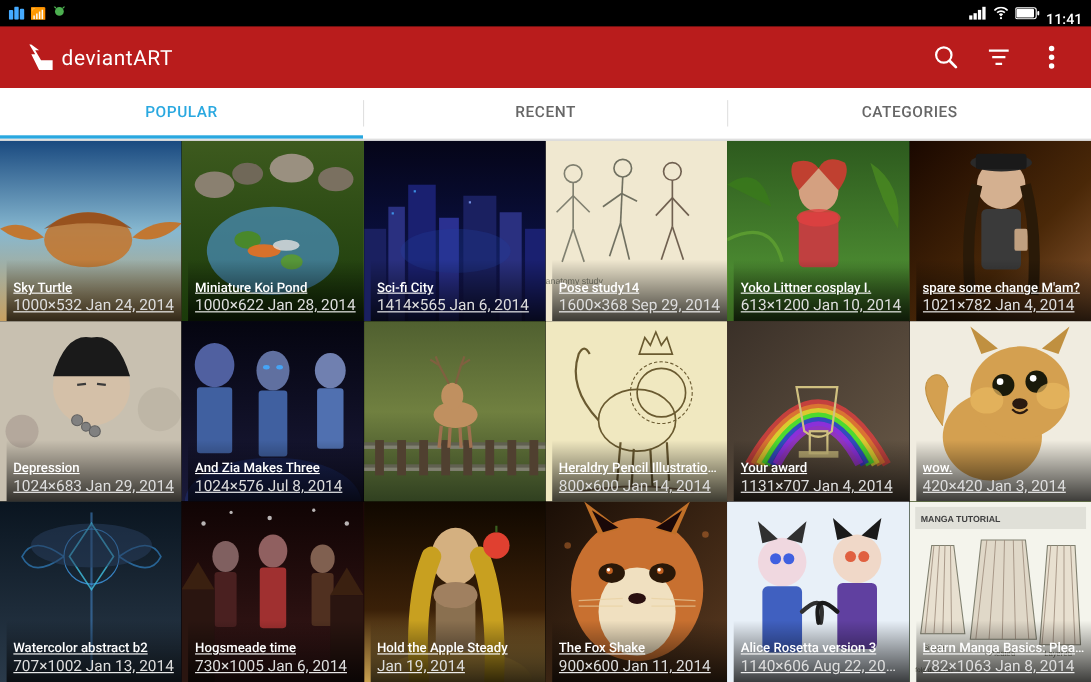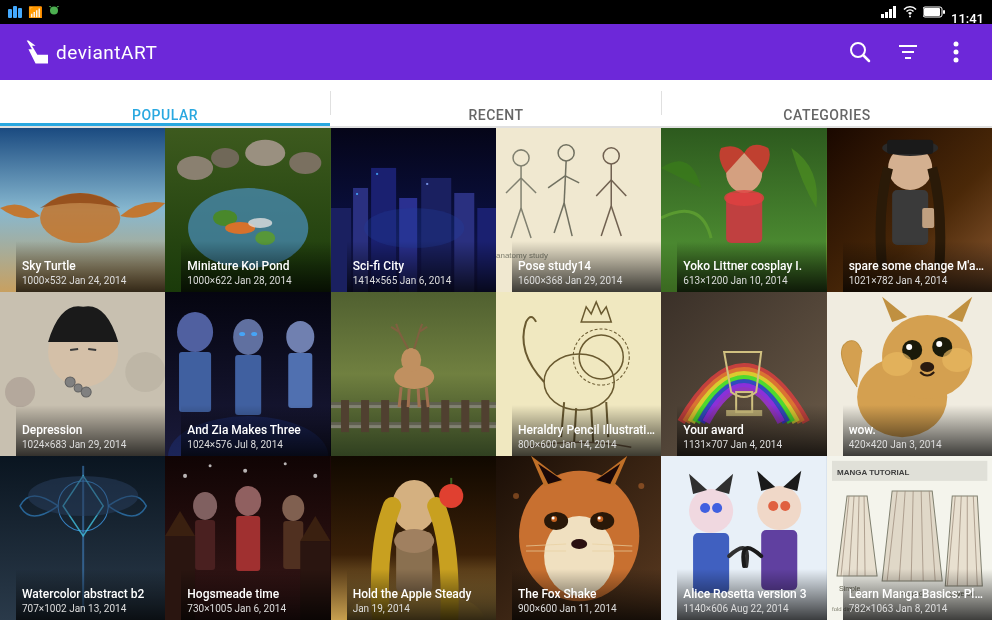--- a/index.html
+++ b/index.html
@@ -15,21 +15,21 @@
       justify-content: space-between;
       padding: 0 8px;
     }
     #status-bar .left-icons { display: flex; align-items: center; gap: 4px; }
     #status-bar .right-icons { display: flex; align-items: center; gap: 6px; font-size: 11px; color: #fff; }
 
     
     #app-bar {
       width: 992px;
       height: 56px;
-      background: #6d28d9;
+      background: #b91c1c;
       display: flex;
       align-items: center;
       padding: 0 16px;
     }
     #app-bar .logo { display: flex; align-items: center; gap: 8px; color: #fff; font-size: 18px; font-weight: 500; flex: 1; }
     #app-bar .logo-icon { width: 32px; height: 24px; position: relative; }
     #app-bar .logo-icon svg { width: 32px; height: 24px; }
     #app-bar .actions { display: flex; align-items: center; gap: 8px; }
     #app-bar .action-btn { width: 40px; height: 40px; display: flex; align-items: center; justify-content: center; color: #fff; cursor: pointer; border-radius: 50%; }
 
@@ -38,21 +38,21 @@
       width: 992px;
       height: 48px;
       background: #fff;
       display: flex;
       border-bottom: 2px solid #e0e0e0;
     }
     .tab {
       flex: 1;
       height: 100%;
       display: flex;
-      align-items: flex-end;
+      align-items: center;
       justify-content: center;
       font-size: 14px;
       font-weight: 500;
       color: #666;
       cursor: pointer;
       letter-spacing: 0.5px;
       border-bottom: 3px solid transparent;
       position: relative;
     }
     .tab.active {
@@ -77,36 +77,37 @@
       gap: 0;
     }
     .grid-item {
       position: relative;
       overflow: hidden;
       cursor: pointer;
     }
     .grid-item .overlay {
       position: absolute;
       bottom: 0;
-      left: 16px;
+      left: 6px;
       right: 0;
       background: linear-gradient(transparent, rgba(0,0,0,0.75));
       padding: 18px 6px 6px;
       color: #fff;
+      text-decoration: underline;
     }
     .grid-item .title {
       font-size: 12px;
       font-weight: 500;
       line-height: 1.3;
       white-space: nowrap;
       overflow: hidden;
       text-overflow: ellipsis;
     }
     .grid-item .meta {
-      font-size: 10px;
+      font-size: 14px;
       color: #ddd;
       white-space: nowrap;
       overflow: hidden;
       text-overflow: ellipsis;
     }
 
     
     .art-placeholder { width: 100%; height: 100%; position: relative; overflow: hidden; }
   </style>
 </head>
@@ -317,21 +318,21 @@
         <line x1="115" y1="52" x2="100" y2="68" stroke="#706050" stroke-width="1.5"></line>
         <line x1="115" y1="52" x2="130" y2="68" stroke="#706050" stroke-width="1.5"></line>
         <line x1="115" y1="78" x2="105" y2="108" stroke="#706050" stroke-width="1.5"></line>
         <line x1="115" y1="78" x2="125" y2="108" stroke="#706050" stroke-width="1.5"></line>
 
         <text x="0" y="130" font-size="8" fill="#808070" font-family="Arial">anatomy study</text>
       </svg>
     </div>
     <div class="overlay">
       <div class="title">Pose study14</div>
-      <div class="meta">1600×368  Jan 29, 2014</div>
+      <div class="meta">1600×368  Sep 29, 2014</div>
     </div>
   </div>
 
   <div class="grid-item">
     <div class="art-placeholder" style="background: linear-gradient(180deg, #2d5a1e 0%, #4a8830 50%, #88b840 80%, #406820 100%);">
       <svg width="100%" height="100%" viewBox="0 0 165 164" preserveAspectRatio="xMidYMid slice">
         <defs>
           <linearGradient id="yoko1" x1="0" y1="0" x2="0" y2="1">
             <stop offset="0%" stop-color="#2d5a1e"></stop>
             <stop offset="70%" stop-color="#4a8830"></stop>

